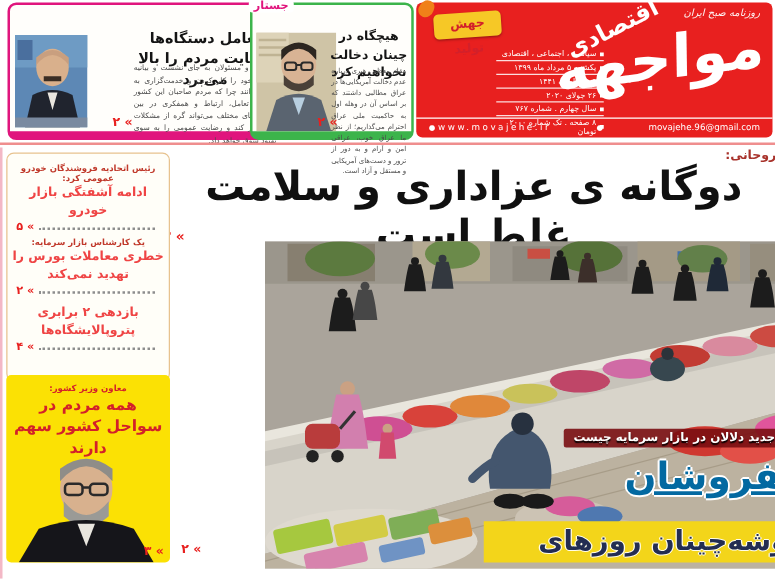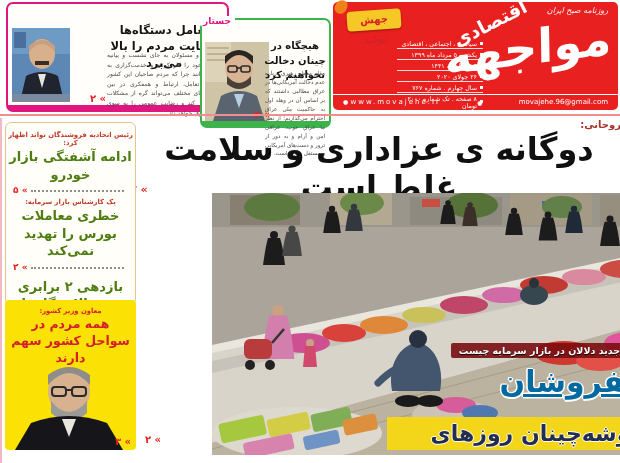--- a/index.html
+++ b/index.html
@@ -5,21 +5,21 @@
   html,body{margin:0;padding:0;background:#ffffff;}
   body{
     width:620px;height:463px;position:relative;overflow:hidden;
     font-family:"DejaVu Sans","Liberation Sans",sans-serif;
     direction:rtl;
   }
   .abs{position:absolute;}
   
   .story-box{background:#fffefb;border-radius:7px;box-sizing:border-box;}
   .pink-box{left:6px;top:2px;width:223px;height:110px;border:2px solid #e0157d;border-bottom:7px solid #e0157d;}
-  .green-box{left:200px;top:2px;width:131px;height:110px;border:2px solid #3cb44b;border-bottom:7px solid #3cb44b;margin-top:16px;}
+  .green-box{left:200px;top:2px;width:131px;height:110px;border:2px solid #3cb44b;border-bottom:7px solid #3cb44b;}
   .box-headline{font-weight:bold;color:#141414;text-align:center;line-height:1.45;}
   .pink-box .box-headline{right:4px;top:8px;width:118px;font-size:11.5px;}
   .green-box .box-headline{right:3px;top:11px;width:62px;font-size:10px;}
   .box-body{color:#4a4a4a;font-size:6px;line-height:1.6;text-align:justify;margin:0;}
   .pink-box .box-body{right:6px;top:46px;width:114px;}
   .green-box .box-body{right:4px;top:49px;width:60px;font-size:5.6px;}
   .page-ref{color:#e8201f;font-weight:bold;font-size:10px;direction:ltr;unicode-bidi:bidi-override;}
   .section-label{top:-4px;left:-3px;background:#fff;color:#e0157d;font-weight:bold;font-size:9px;padding:0 4px;letter-spacing:2px;border-radius:3px;}
   .mugshot{display:block;}
   
@@ -44,21 +44,21 @@
   .divider{left:0;top:114px;width:620px;height:2px;background:#ef8e8e;}
   .left-edge{left:0;top:118px;width:2px;height:345px;background:#f3b8c6;}
   
   .lead-kicker{left:143px;top:119px;width:478px;text-align:right;color:#a8322b;font-weight:bold;font-size:10px;}
   .lead-headline{left:140px;top:130px;width:478px;margin:0;text-align:center;color:#101010;
     font-size:32px;font-weight:900;line-height:1.2;letter-spacing:-0.5px;}
   .lead-ref{left:130px;top:183px;font-size:11px;}
   
   .cream-box{left:5px;top:122px;width:131px;height:183px;border:1.5px solid #e7c28e;border-radius:6px;background:#fffef8;box-sizing:border-box;padding-top:5px;}
   .kicker{color:#c0392b;font-weight:bold;font-size:6.8px;text-align:center;margin:3px 2px 1px;}
-  .col-headline{color:#4d7c0f;font-weight:900;font-size:13px;line-height:1.35;text-align:center;margin:1px 3px;}
+  .col-headline{color:#ef4444;font-weight:900;font-size:10px;line-height:1.35;text-align:center;margin:1px 3px;}
   .ref-row{display:flex;direction:ltr;align-items:flex-end;padding:0 7px;height:11px;margin-top:1px;}
   .ref-row .page-ref{font-size:9px;}
   .sep-line{flex:1;border-bottom:2px dotted #8d8d8d;margin:0 4px 3px;}
   .yellow-box{left:5px;top:300px;width:131px;height:150px;background:#fbe104;border-radius:4px;overflow:hidden;}
   .yellow-box .kicker{color:#d3202a;margin-top:7px;}
   .yellow-box .col-headline{color:#d3202a;font-size:12.5px;}
   .yellow-ref{right:5px;bottom:3px;font-size:10px;}
   
   .photo{left:140px;top:193px;width:550px;height:262px;margin:0;overflow:hidden;}
   .photo svg{display:block;}
@@ -157,21 +157,21 @@
 </section>
 
 <div class="abs divider"></div>
 <div class="abs left-edge"></div>
 
 <div class="abs lead-kicker">روحانی:</div>
 <h1 class="abs lead-headline">دوگانه ی عزاداری و سلامت غلط است</h1>
 <span class="abs page-ref lead-ref">۳ «</span>
 
 <aside class="abs cream-box">
-  <div class="kicker">رئیس اتحادیه فروشندگان تواند اظهار کرد:</div>
+  <div class="kicker">رئیس اتحادیه فروشندگان خودرو عمومی کرد:</div>
   <h3 class="col-headline">ادامه آشفتگی بازار خودرو</h3>
   <div class="ref-row">
     <span class="page-ref">۵ «</span>
     <span class="sep-line"></span>
   </div>
   <div class="kicker">یک کارشناس بازار سرمایه:</div>
   <h3 class="col-headline">خطری معاملات بورس را تهدید نمی‌کند</h3>
   <div class="ref-row">
     <span class="page-ref">۲ «</span>
     <span class="sep-line"></span>

